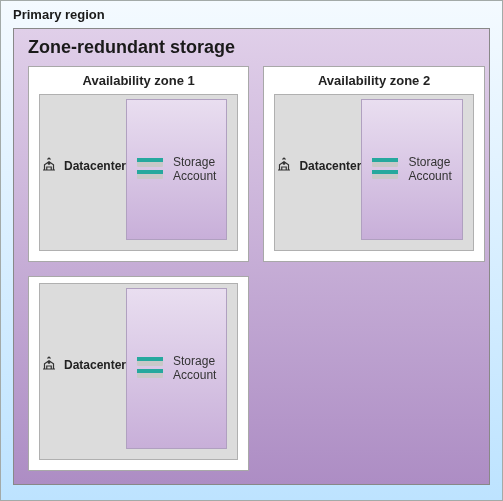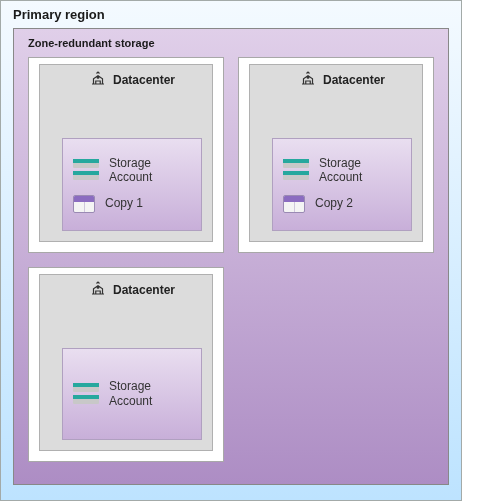--- a/index.html
+++ b/index.html
@@ -3,41 +3,41 @@
 <meta charset="utf-8">
 <style>
   * { box-sizing: border-box; margin: 0; padding: 0; }
   body {
     font-family: "Segoe UI", Arial, sans-serif;
     background: #fff;
     width: 503px;
     height: 501px;
   }
   .primary-region {
-    width: 462px;
+    width: 503px;
     height: 501px;
     background: linear-gradient(180deg, #f4faff 0%, #bde3ff 100%);
     border: 1px solid #a3aaa8;
     padding: 6px 12px 12px 12px;
   }
   .primary-label {
     font-size: 13px;
     font-weight: 600;
     color: #1a1a1a;
     margin-bottom: 6px;
   }
   .zrs-box {
     width: 100%;
     height: calc(100% - 24px);
     background: linear-gradient(180deg, #e0cfe9 0%, #ad8dc4 100%);
     border: 1px solid #888;
     padding: 8px 14px 14px 14px;
   }
   .zrs-label {
-    font-size: 11px;
+    font-size: 18px;
     font-weight: 600;
     color: #1a1a1a;
     margin-bottom: 8px;
   }
   .zones-grid {
     display: grid;
     grid-template-columns: 1fr 1fr;
     grid-template-rows: 1fr 1fr;
     gap: 14px;
     height: calc(100% - 28px);
@@ -53,24 +53,23 @@
     font-size: 13px;
     font-weight: 600;
     color: #222;
     text-align: center;
     margin-bottom: 6px;
   }
   .datacenter-box {
     flex: 1;
     background: #dcdcdc;
     border: 1px solid #b0b0b0;
-    padding: 4px 10px 10px 22px;
-    display: flex;
-    flex-direction: column;
-    gap: 41px;
+    padding: 4px 10px 10px 0;
+    display: flex;
+    flex-direction: row;
   }
   .dc-header {
     display: flex;
     align-items: center;
     justify-content: center;
     gap: 6px;
     margin-bottom: 6px;
   }
   .dc-label {
     font-size: 12px;
@@ -148,20 +147,70 @@
   }
 </style>
 </head>
 <body>
 
 <div class="primary-region">
   <div class="primary-label">Primary region</div>
   <div class="zrs-box">
     <div class="zrs-label">Zone-redundant storage</div>
     <div class="zones-grid">
+
+      <div class="zone-box">
+        <div class="zone-label">Availability zone 1</div>
+        <div class="datacenter-box">
+          <div class="dc-header">
+            <span>
+              <svg width="18" height="18" viewBox="0 0 24 24" fill="none" stroke="#333" stroke-width="1.6">
+                <path d="M4 20h16 M6 20v-7l6-4 6 4v7 M9 20v-4h6v4 M10 6l2-2 2 2"></path>
+                <circle cx="12" cy="11" r="1.2" fill="#333"></circle>
+              </svg>
+            </span>
+            <span class="dc-label">Datacenter</span>
+          </div>
+          <div class="storage-box">
+            <div class="storage-row">
+              <span class="sa-icon">
+                  <span class="bar"></span>
+                  <span class="bar"></span>
+                </span>
+              <span class="storage-text" style="white-space:pre-line">Storage
+Account</span>
+            </div>
+          </div>
+        </div>
+      </div>
+
+      <div class="zone-box">
+        <div class="zone-label">Availability zone 2</div>
+        <div class="datacenter-box">
+          <div class="dc-header">
+            <span>
+              <svg width="18" height="18" viewBox="0 0 24 24" fill="none" stroke="#333" stroke-width="1.6">
+                <path d="M4 20h16 M6 20v-7l6-4 6 4v7 M9 20v-4h6v4 M10 6l2-2 2 2"></path>
+                <circle cx="12" cy="11" r="1.2" fill="#333"></circle>
+              </svg>
+            </span>
+            <span class="dc-label">Datacenter</span>
+          </div>
+          <div class="storage-box">
+            <div class="storage-row">
+              <span class="sa-icon">
+                  <span class="bar"></span>
+                  <span class="bar"></span>
+                </span>
+              <span class="storage-text" style="white-space:pre-line">Storage
+Account</span>
+            </div>
+          </div>
+        </div>
+      </div>
 
       <div class="zone-box">
         <div class="datacenter-box">
           <div class="dc-header">
             <span>
               <svg width="18" height="18" viewBox="0 0 24 24" fill="none" stroke="#333" stroke-width="1.6">
                 <path d="M4 20h16 M6 20v-7l6-4 6 4v7 M9 20v-4h6v4 M10 6l2-2 2 2"></path>
                 <circle cx="12" cy="11" r="1.2" fill="#333"></circle>
               </svg>
             </span>
@@ -169,75 +218,19 @@
           </div>
           <div class="storage-box">
             <div class="storage-row">
               <span class="sa-icon">
                   <span class="bar"></span>
                   <span class="bar"></span>
                 </span>
               <span class="storage-text" style="white-space:pre-line">Storage
 Account</span>
             </div>
-            <div class="storage-row">
-              <span class="cp-icon"></span>
-              <span class="storage-text">Copy 1</span>
-            </div>
-          </div>
-        </div>
-      </div>
-
-      <div class="zone-box">
-        <div class="datacenter-box">
-          <div class="dc-header">
-            <span>
-              <svg width="18" height="18" viewBox="0 0 24 24" fill="none" stroke="#333" stroke-width="1.6">
-                <path d="M4 20h16 M6 20v-7l6-4 6 4v7 M9 20v-4h6v4 M10 6l2-2 2 2"></path>
-                <circle cx="12" cy="11" r="1.2" fill="#333"></circle>
-              </svg>
-            </span>
-            <span class="dc-label">Datacenter</span>
-          </div>
-          <div class="storage-box">
-            <div class="storage-row">
-              <span class="sa-icon">
-                  <span class="bar"></span>
-                  <span class="bar"></span>
-                </span>
-              <span class="storage-text" style="white-space:pre-line">Storage
-Account</span>
-            </div>
-            <div class="storage-row">
-              <span class="cp-icon"></span>
-              <span class="storage-text">Copy 2</span>
-            </div>
-          </div>
-        </div>
-      </div>
-
-      <div class="zone-box">
-        <div class="datacenter-box">
-          <div class="dc-header">
-            <span>
-              <svg width="18" height="18" viewBox="0 0 24 24" fill="none" stroke="#333" stroke-width="1.6">
-                <path d="M4 20h16 M6 20v-7l6-4 6 4v7 M9 20v-4h6v4 M10 6l2-2 2 2"></path>
-                <circle cx="12" cy="11" r="1.2" fill="#333"></circle>
-              </svg>
-            </span>
-            <span class="dc-label">Datacenter</span>
-          </div>
-          <div class="storage-box">
-            <div class="storage-row">
-              <span class="sa-icon">
-                  <span class="bar"></span>
-                  <span class="bar"></span>
-                </span>
-              <span class="storage-text" style="white-space:pre-line">Storage
-Account</span>
-            </div>
           </div>
         </div>
       </div>
 
     </div>
   </div>
 </div>
 
 </body></html>

